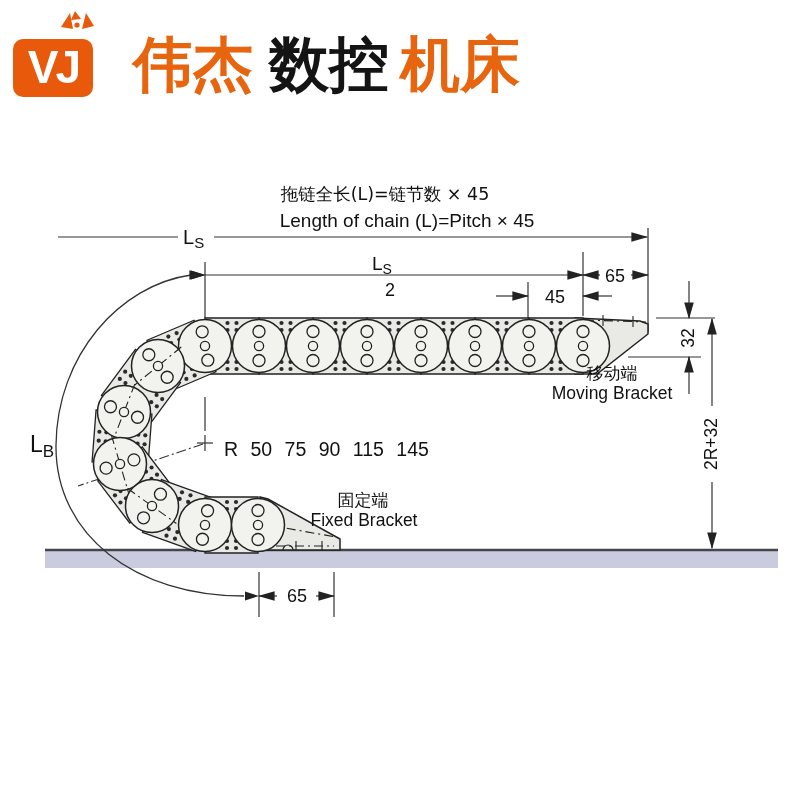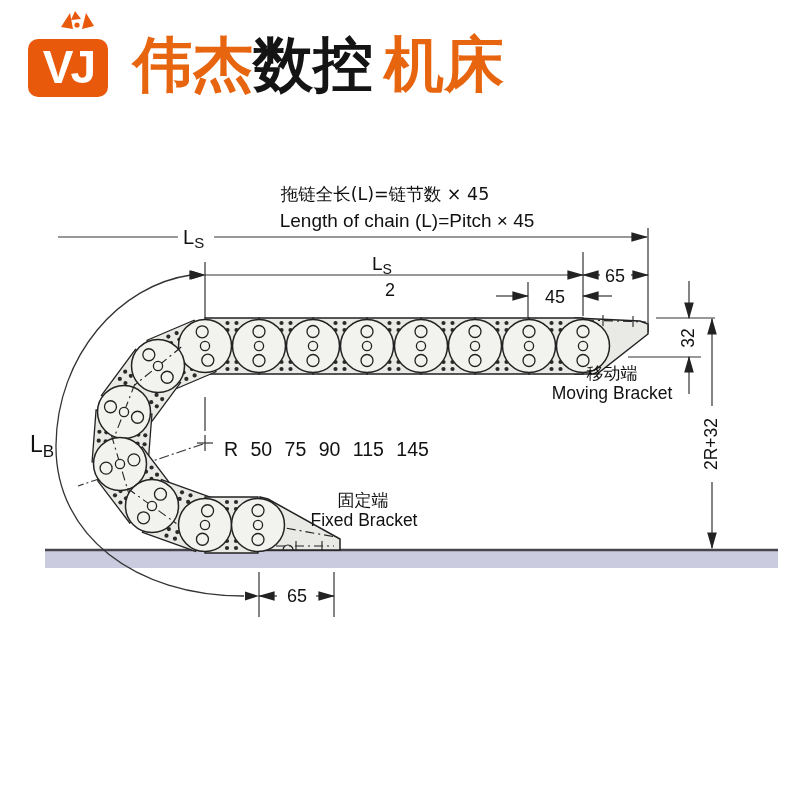--- a/index.html
+++ b/index.html
@@ -1,30 +1,30 @@
 <!DOCTYPE html>
 <html><head>
 <meta charset="utf-8">
 <style>
   html,body{margin:0;padding:0;background:#ffffff;}
   #stage{position:relative;width:800px;height:800px;background:#fff;overflow:hidden;
          font-family:"Liberation Sans",sans-serif;}
   
   #brand-bar{position:absolute;left:0;top:0;width:800px;height:130px;}
-  .logo-box{position:absolute;left:28px;top:39px;width:80px;height:58px;
+  .logo-box{position:absolute;left:13px;top:39px;width:80px;height:58px;
             background:var(--logo-orange,#e8590c);border-radius:10px;
             display:flex;align-items:center;justify-content:center;}
   .logo-box span{color:#fff;font-weight:900;font-size:46px;letter-spacing:-3px;
                  font-family:"Liberation Sans",sans-serif;transform:translateY(-1px);}
   .crown{position:absolute;left:58px;top:10px;}
   .brand-text{position:absolute;left:122px;top:22px;width:430px;height:84px;
               font-size:60px;font-weight:bold;white-space:nowrap;line-height:84px;
               font-family:"DejaVu Sans","Liberation Sans",sans-serif;}
   .brand-orange{color:var(--brand-orange,#e8650f);margin-left:11px;}
-  .brand-black{color:#141414;}
+  .brand-black{color:#141414;margin-left:16px;}
   
   svg text{font-family:"Liberation Sans",sans-serif;fill:#111;}
   .dimtxt{font-size:18px;}
   .cjk{font-family:"DejaVu Sans","Liberation Sans",sans-serif;}
 </style>
 </head>
 <body>
 
 <div id="stage" style="--brand-orange: #e8650f; --logo-orange: #e8590c; --ground-band: #cbcbdf;">
 

